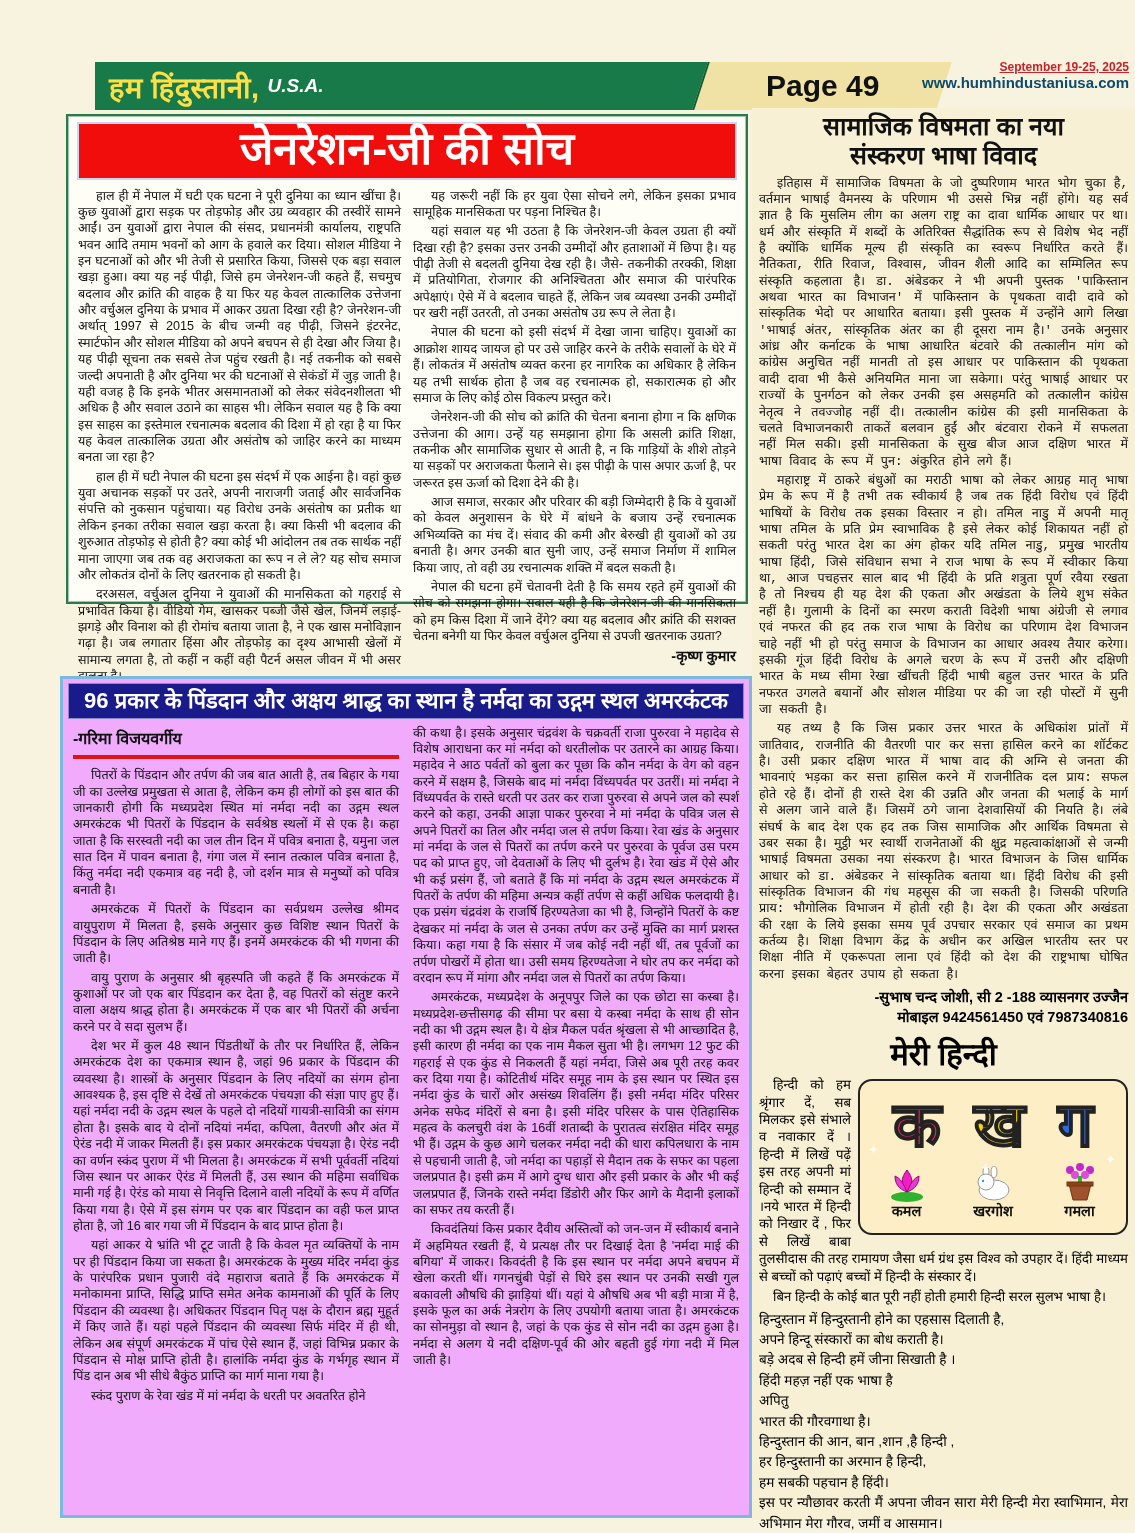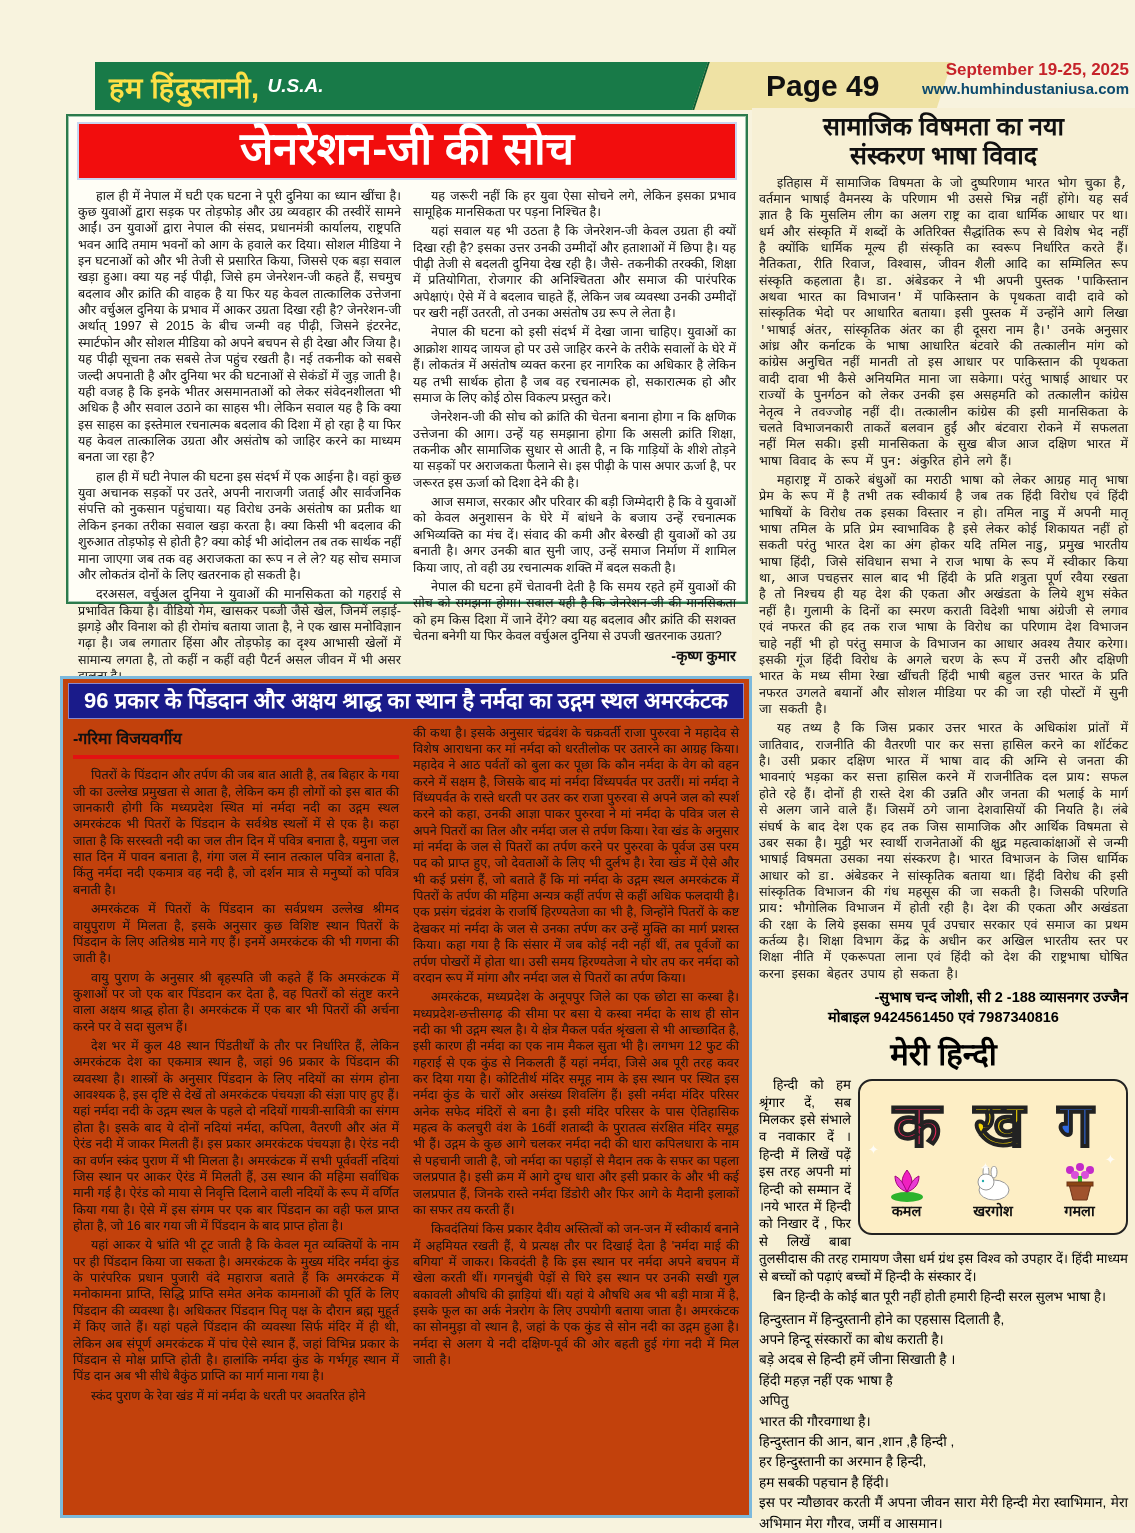--- a/index.html
+++ b/index.html
@@ -8,53 +8,53 @@
 
   
   .masthead-bar{position:absolute;left:95px;top:62px;width:662px;height:48px;background:#187a48;
     display:flex;align-items:center;padding-left:14px;box-sizing:border-box;}
   .masthead-title{color:#fde047;font-weight:bold;font-size:29px;letter-spacing:.5px;}
   .masthead-suffix{color:#ffffff;font-weight:bold;font-style:italic;font-size:19px;margin-left:8px;}
   .page-badge{position:absolute;left:700px;top:62px;width:242px;height:48px;background:#efe2a4;
     transform:skewX(-18deg);border-left:2px solid #0b5c33;display:flex;align-items:center;justify-content:center;}
   .page-badge-inner{transform:skewX(18deg);font-weight:bold;font-size:30px;color:#111;}
   .issue-info{position:absolute;right:6px;top:60px;width:250px;text-align:right;line-height:1.2;}
-  .issue-date{color:#c6232a;font-weight:bold;font-size:17px;}
+  .issue-date{color:#c6232a;font-weight:bold;font-size:12px;text-decoration:underline;}
   .issue-site{color:#0c4a6e;font-weight:bold;font-size:15px;}
   .header-rule{position:absolute;left:944px;top:108px;width:191px;height:0;border-top:3px solid #2a4d2f;}
 
   
   .article1{position:absolute;left:66px;top:114px;width:682px;height:490px;background:#fffef6;
     border:2px solid #2c7a4c;box-shadow:0 0 0 1px #9fc7ae inset;box-sizing:border-box;}
   .headline1{margin:6px 9px 4px;background:#f20d0d;border:2px solid #c9d6ef;color:#ffffff;text-align:center;
     font-weight:bold;font-size:45px;line-height:1.08;padding:1px 0 4px;}
   .a1cols{display:flex;gap:12px;padding:4px 10px 0;box-sizing:border-box;}
   .a1col{flex:1;font-size:12.6px;line-height:1.3;text-align:justify;color:#111;}
   .a1col p{margin:0 0 3px;text-indent:18px;}
   .byline-genz{font-weight:bold;text-align:right;font-size:14.5px;margin-top:2px;}
 
   
-  .article2{position:absolute;left:60px;top:676px;width:692px;height:842px;background:#c2410c;
+  .article2{position:absolute;left:60px;top:676px;width:692px;height:842px;background:#f0abfc;
     border:3px solid #7cb9dc;box-sizing:border-box;}
   .banner2{margin:4px 5px;background:#1a1b8a;border:1px solid #8888cc;color:#ffffff;text-align:center;
     font-weight:bold;font-size:22px;line-height:1.25;padding:3px 2px;}
   .a2cols{display:flex;gap:14px;padding:2px 10px 0;box-sizing:border-box;}
   .a2col{flex:1;font-size:12.6px;line-height:1.3;text-align:justify;color:#111;}
   .a2col p{margin:0 0 3px;text-indent:18px;}
   .byline-amar{font-weight:bold;font-size:16px;padding:4px 0 6px;text-indent:0;}
   .red-rule{height:0;border-top:4px solid #e31212;margin:0 0 8px;}
 
   
   .rightcol{position:absolute;left:752px;top:108px;width:383px;height:1412px;background:#f7f0d5;
     padding:2px 7px;box-sizing:border-box;}
   .headline3{font-weight:bold;font-size:25px;line-height:1.15;text-align:center;color:#101010;margin:2px 0 6px;}
   .rtext{font-size:12.6px;line-height:1.3;text-align:justify;color:#111;}
   .rtext p{margin:0 0 3px;text-indent:18px;font-family:Liberation Mono, monospace;}
   .sig-line{font-weight:bold;text-align:right;font-size:14.5px;margin-top:2px;}
-  .sig-line2{font-weight:bold;text-align:center;font-size:14.5px;}
+  .sig-line2{font-weight:bold;text-align:right;font-size:14.5px;}
 
   .meri-heading{text-align:center;font-weight:bold;font-size:31px;margin:6px 0 2px;color:#000;}
   .meri-body{font-size:13.2px;line-height:1.32;text-align:justify;}
   .kkg-box{float:right;width:266px;height:152px;background:#fdeec5;border:2px solid #222;border-radius:14px;
     margin:3px 0 4px 7px;position:relative;text-align:center;overflow:hidden;}
   .kkg-star{position:absolute;color:#ffffff;opacity:.85;font-size:13px;}
   .kkg-letters{display:flex;justify-content:space-evenly;align-items:flex-end;margin-top:3px;height:72px;}
   .kkg-letter{font-weight:bold;font-size:62px;line-height:1;-webkit-text-stroke:2px #222;}
   .kkg-items{display:flex;justify-content:space-evenly;margin-top:4px;}
   .kkg-item{width:80px;}

